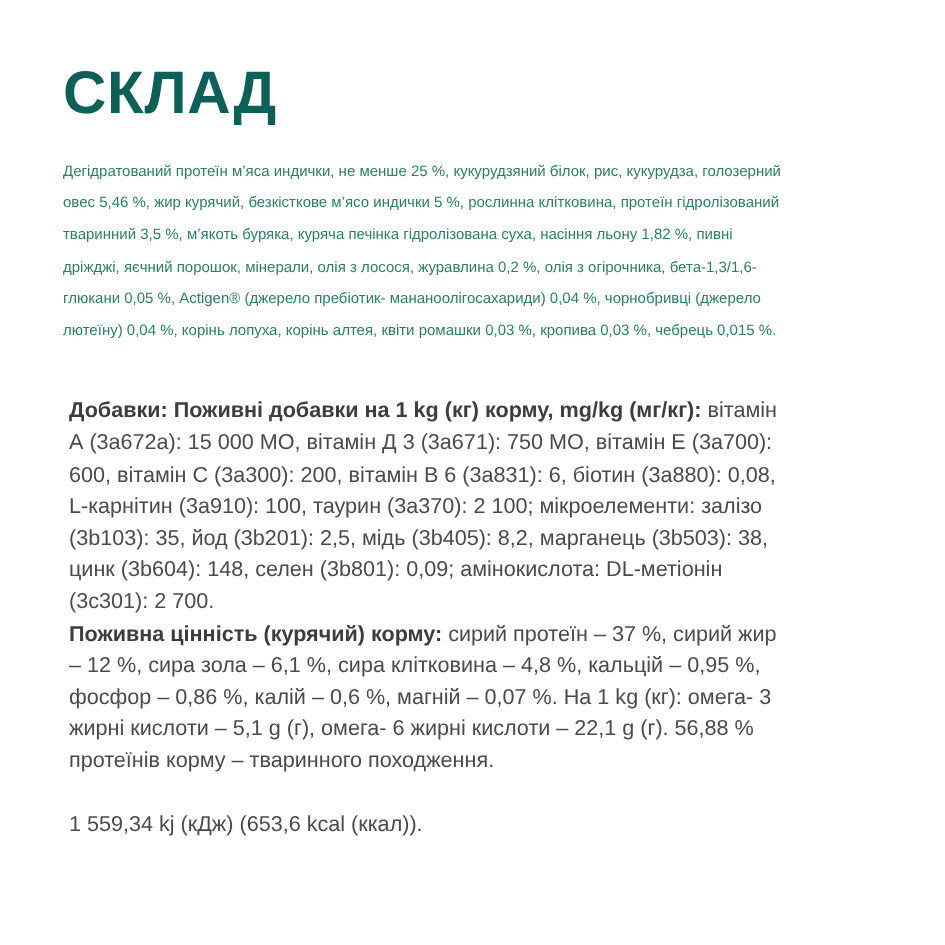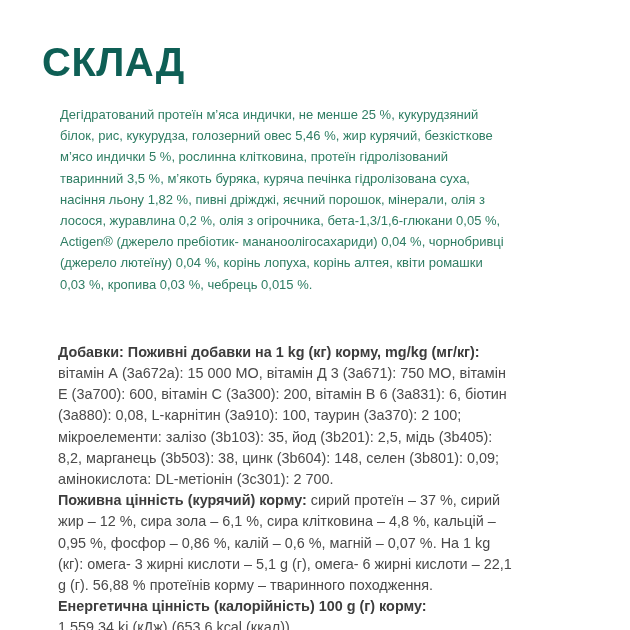--- a/index.html
+++ b/index.html
@@ -27,32 +27,32 @@
     font-size: 40px;
     font-weight: bold;
     letter-spacing: 0.5px;
     line-height: 1;
     margin: 0 0 22px 0;
     padding-top: 4px;
   }
 
   .composition-block {
     color: #2e7d63;
-    font-size: 13px;
+    font-size: 10px;
     line-height: 21.2px;
-    margin: 18px;
+    margin: 0;
     max-width: 552px;
     text-align: left;
   }
 
   .analysis-block {
     color: #4a4a4a;
     font-size: 14.4px;
     line-height: 21.2px;
-    margin: 16px;
+    margin: 4px;
     max-width: 552px;
     padding-top: 29px;
   }
 
   .analysis-para {
     margin: 0;
   }
 
   .lbl {
     font-weight: bold;
@@ -67,16 +67,16 @@
   <h1 class="page-title">СКЛАД</h1>
 
   <p class="composition-block">Дегідратований протеїн м’яса индички, не менше 25 %, кукурудзяний білок, рис, кукурудза, голозерний овес 5,46 %, жир курячий, безкісткове м’ясо индички 5 %, рослинна клітковина, протеїн гідролізований тваринний 3,5 %, м’якоть буряка, куряча печінка гідролізована суха, насіння льону 1,82 %, пивні дріжджі, яєчний порошок, мінерали, олія з лосося, журавлина 0,2 %, олія з огірочника, бета-1,3/1,6-глюкани 0,05 %, Actigen® (джерело пребіотик- мананоолігосахариди) 0,04 %, чорнобривці (джерело лютеїну) 0,04 %, корінь лопуха, корінь алтея, квіти ромашки 0,03 %, кропива 0,03 %, чебрець 0,015 %.</p>
 
   <div class="analysis-block">
 
     <p class="analysis-para"><span class="lbl">Добавки: Поживні добавки на 1 kg (кг) корму, mg/kg (мг/кг):</span><span> вітамін А (3а672а): 15 000 МО, вітамін Д 3 (3а671): 750 МО, вітамін Е (3а700): 600, вітамін С (3а300): 200, вітамін В 6 (3а831): 6, біотин (3а880): 0,08, L-карнітин (3а910): 100, таурин (3а370): 2 100; мікроелементи: залізо (3b103): 35, йод (3b201): 2,5, мідь (3b405): 8,2, марганець (3b503): 38, цинк (3b604): 148, селен (3b801): 0,09; амінокислота: DL-метіонін (3с301): 2 700.</span></p>
 
     <p class="analysis-para"><span class="lbl">Поживна цінність (курячий) корму:</span><span> сирий протеїн – 37 %, сирий жир – 12 %, сира зола – 6,1 %, сира клітковина – 4,8 %, кальцій – 0,95 %, фосфор – 0,86 %, калій – 0,6 %, магній – 0,07 %. На 1 kg (кг): омега- 3 жирні кислоти – 5,1 g (г), омега- 6 жирні кислоти – 22,1 g (г). 56,88 % протеїнів корму – тваринного походження.</span></p>
 
-    <p class="analysis-para"><span class="lbl">Енергетична цінність (калорійність) 100 g (г) корму:</span><br><span>1 559,34 kj (кДж) (653,6 kcal (ккал)).</span></p>
+    <p class="analysis-para"><br><span>1 559,34 kj (кДж) (653,6 kcal (ккал)).</span></p>
 
   </div>
 </div>
 
 </body></html>

